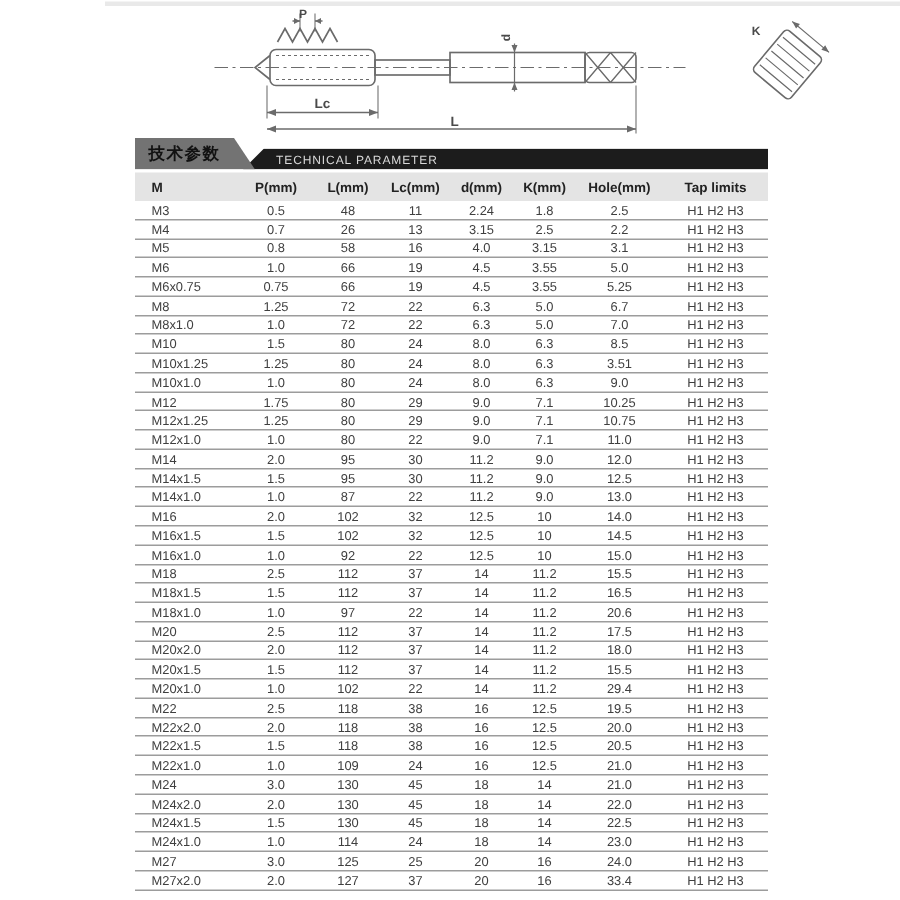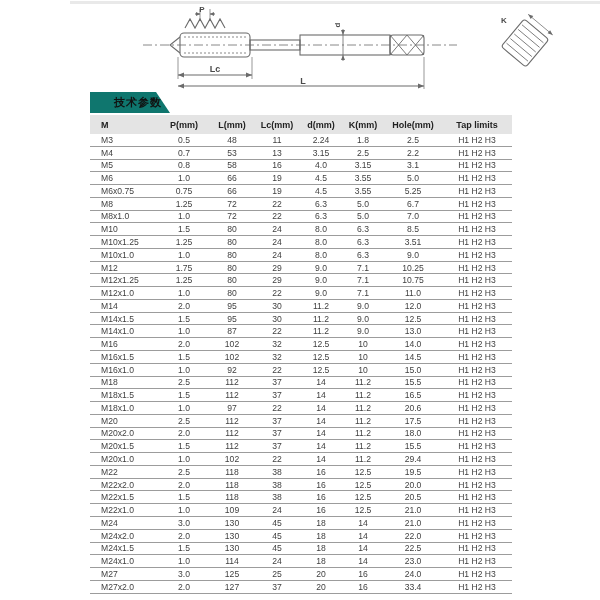--- a/index.html
+++ b/index.html
@@ -3,23 +3,23 @@
 <meta charset="utf-8">
 <style>
   html,body{margin:0;padding:0;background:#fff;}
   .page{position:relative;width:600px;height:600px;background:#fff;overflow:hidden;
         font-family:"Liberation Sans", sans-serif;color:#3c3c3c;}
   .crop-artifact{position:absolute;top:1px;left:70px;right:0;height:3px;background:#e9e9e9;}
   
   .drawing{position:absolute;top:5px;left:85px;width:470px;height:85px;}
   
   .section-bar{position:absolute;top:92px;left:90px;width:422px;height:21px;}
-  .cn-tab{position:absolute;left:0;top:0;width:80px;height:21px;background:#0f766e;
+  .cn-tab{position:absolute;left:0;top:0;width:80px;height:21px;background:#737373;
           clip-path:polygon(0 0,66px 0,80px 100%,0 100%);
-          display:flex;align-items:center;padding-left:24px;box-sizing:border-box;
+          display:flex;align-items:center;padding-left:9px;box-sizing:border-box;
           font-size:11px;font-weight:bold;color:#111;letter-spacing:1px;text-align:center;}
   .en-bar{position:absolute;left:72px;top:7px;right:0;height:14px;background:#1c1c1c;
           clip-path:polygon(14px 0,100% 0,100% 100%,0 100%);
           display:flex;align-items:center;padding-left:22px;box-sizing:border-box;
           font-size:8px;color:#d8d8d8;letter-spacing:0.6px;}
   
   .thead{position:absolute;top:115px;left:90px;width:422px;height:19px;background:#e4e4e4;
          display:grid;grid-template-columns:68px 52px 44px 46px 42px 42px 58px 70px;
          align-items:center;font-size:9px;font-weight:bold;color:#222;}
   .tbody{position:absolute;top:134px;left:90px;width:422px;}
@@ -86,20 +86,21 @@
         <text x="117" y="7" text-anchor="middle">P</text>
         <text x="253" y="22" text-anchor="middle" transform="rotate(-90 253 20)">d</text>
         <text x="419" y="18" text-anchor="middle">K</text>
         <text x="130" y="67" text-anchor="middle" font-size="9">Lc</text>
         <text x="218" y="79" text-anchor="middle" font-size="9">L</text>
       </g>
     </svg>
   </div>
 
   <div class="section-bar">
+    <div class="en-bar">TECHNICAL PARAMETER</div>
     <div class="cn-tab">
       <span>技术参数</span>
     </div>
   </div>
 
   <div class="thead">
       <div class="tcell c0">M</div>
       <div class="tcell c1">P(mm)</div>
       <div class="tcell c2">L(mm)</div>
       <div class="tcell c3">Lc(mm)</div>
@@ -116,21 +117,21 @@
         <div class="tcell c2">48</div>
         <div class="tcell c3">11</div>
         <div class="tcell c4">2.24</div>
         <div class="tcell c5">1.8</div>
         <div class="tcell c6">2.5</div>
         <div class="tcell c7">H1 H2 H3</div>
       </div>
       <div class="trow">
         <div class="tcell c0">M4</div>
         <div class="tcell c1">0.7</div>
-        <div class="tcell c2">53</div>
+        <div class="tcell c2">26</div>
         <div class="tcell c3">13</div>
         <div class="tcell c4">3.15</div>
         <div class="tcell c5">2.5</div>
         <div class="tcell c6">2.2</div>
         <div class="tcell c7">H1 H2 H3</div>
       </div>
       <div class="trow">
         <div class="tcell c0">M5</div>
         <div class="tcell c1">0.8</div>
         <div class="tcell c2">58</div>

